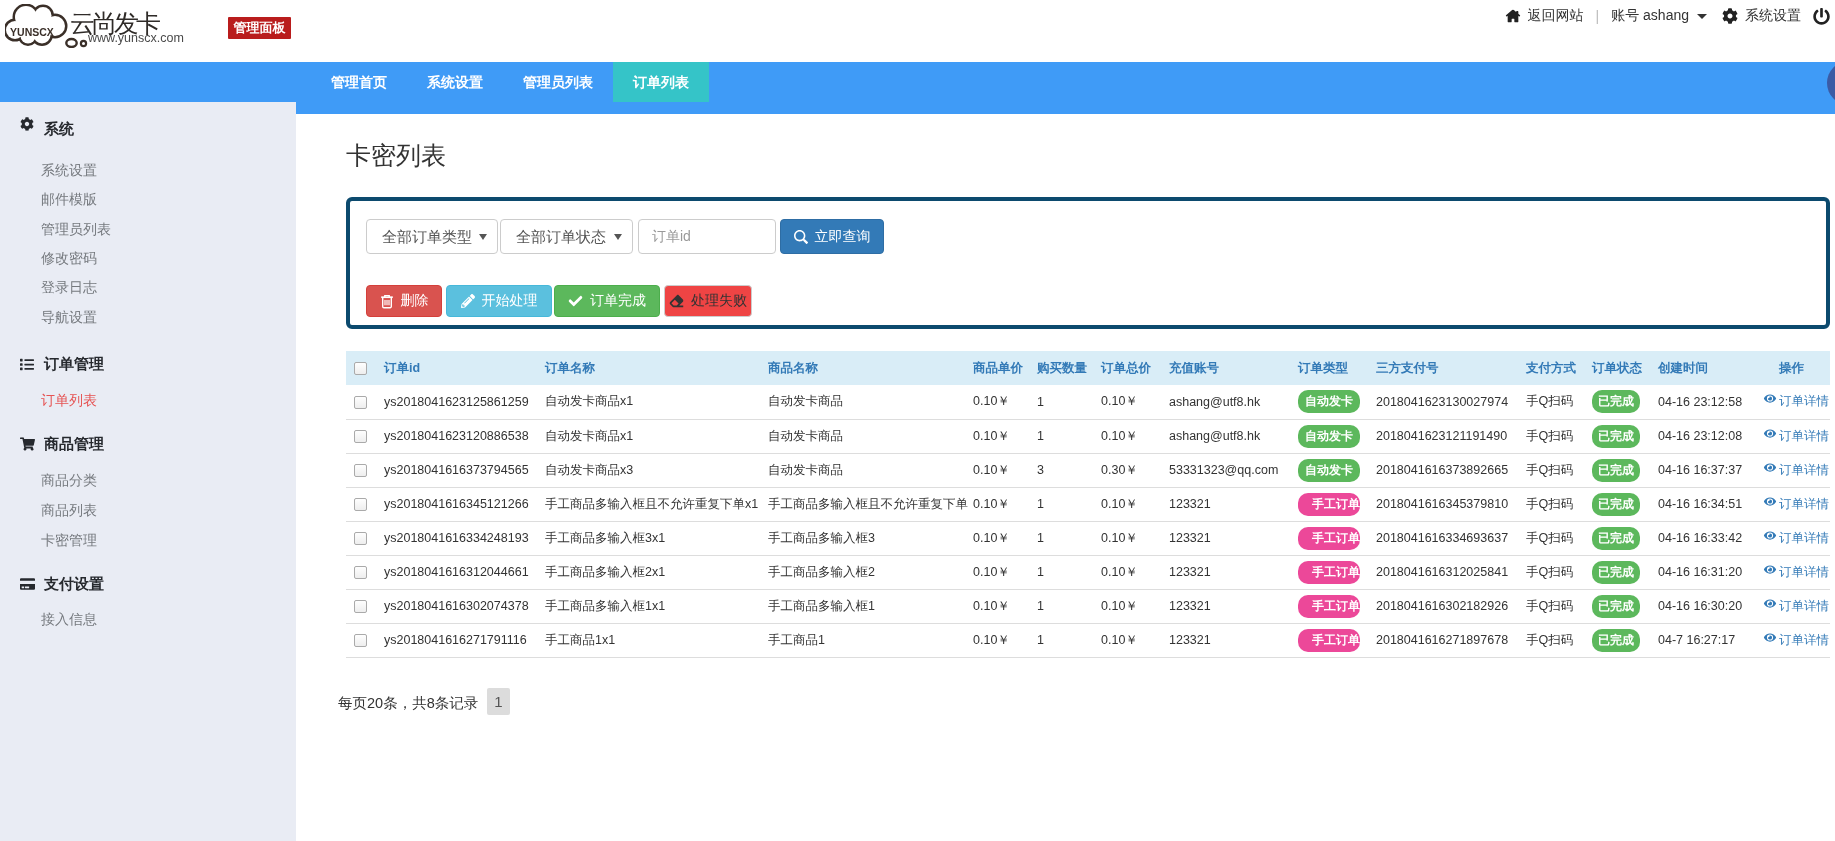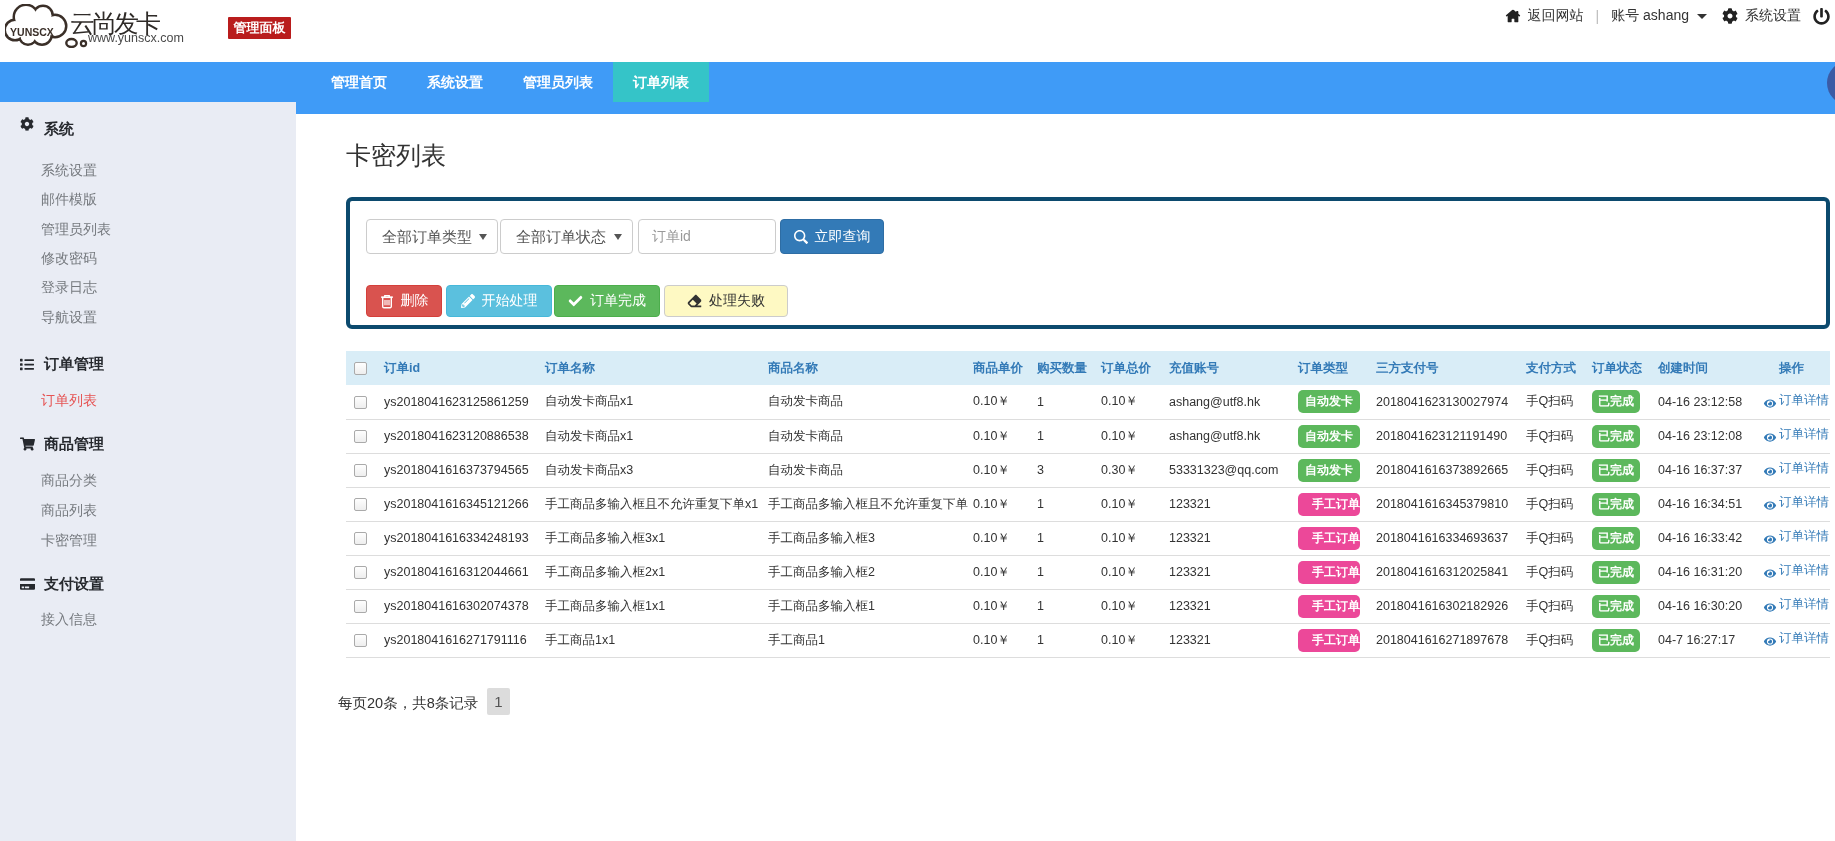--- a/index.html
+++ b/index.html
@@ -47,36 +47,36 @@
   border-left:4.5px solid transparent; border-right:4.5px solid transparent; border-top:6px solid #555; }
 #inp { position:absolute; left:288px; top:18px; width:138px; height:35px; border:1px solid #ccc;
   border-radius:4px; font-size:14px; color:#999; line-height:33px; padding-left:13px; }
 .btn { position:absolute; height:32px; border-radius:4px; color:#fff; font-size:14px;
   display:flex; align-items:center; justify-content:center; }
 .btn svg { margin-right:7px; }
 #btn-query { left:430px; top:18px; width:104px; height:35px; background:#337ab7; border:1px solid #2e6da4; }
 #btn-del { left:16px; top:84px; width:76px; background:#d9534f; border:1px solid #d43f3a; }
 #btn-start { left:96px; top:84px; width:106px; background:#5bc0de; border:1px solid #46b8da; }
 #btn-done { left:204px; top:84px; width:106px; background:#5cb85c; border:1px solid #4cae4c; }
-#btn-fail { left:314px; top:84px; width:124px; background:#fef9c3; border:1px solid #ccc; color:#333; }
+#btn-fail { left:314px; top:84px; width:88px; background:#ef4444; border:1px solid #ccc; color:#333; }
 
 
 #tbl { position:absolute; left:346px; top:351px; width:1484px; border-collapse:collapse; table-layout:fixed; }
 #tbl th { background:#d9edf7; color:#337ab7; font-size:12.5px; font-weight:bold; text-align:left;
   height:34px; padding:0 0 0 8px; }
 #tbl td { height:34px; padding:0 0 0 8px; font-size:12.5px; color:#333;
   border-bottom:1px solid #ddd; white-space:nowrap; overflow:visible; }
 .cb { display:inline-block; width:13px; height:13px; border:1px solid #aaa; border-radius:2px;
   background:linear-gradient(#fefefe,#eee); vertical-align:middle; }
-.badge { display:inline-block; width:62px; height:23px; line-height:23px; border-radius:5px;
+.badge { display:inline-block; width:62px; height:23px; line-height:23px; border-radius:10px;
   color:#fff; font-size:12px; font-weight:bold; text-align:center; vertical-align:middle; }
 .bg-g { background:#5cb85c; }
 .bg-b { background:#ec4899;text-align:right; }
 .badge.st { width:48px; }
-a.det { color:#337ab7; text-decoration:none; display:inline-flex; align-items:flex-end; }
+a.det { color:#337ab7; text-decoration:none; display:inline-flex; align-items:flex-start; }
 a.det svg { margin-right:2px; }
 
 
 #pginfo { position:absolute; left:338px; top:694px; font-size:14.5px; color:#333; }
 #pg1 { position:absolute; left:487px; top:688px; width:23px; height:27px; background:#dcdcdc;
   color:#555; font-size:15px; text-align:center; line-height:27px; border-radius:2px; }
 </style>
 </head>
 <body>
 

